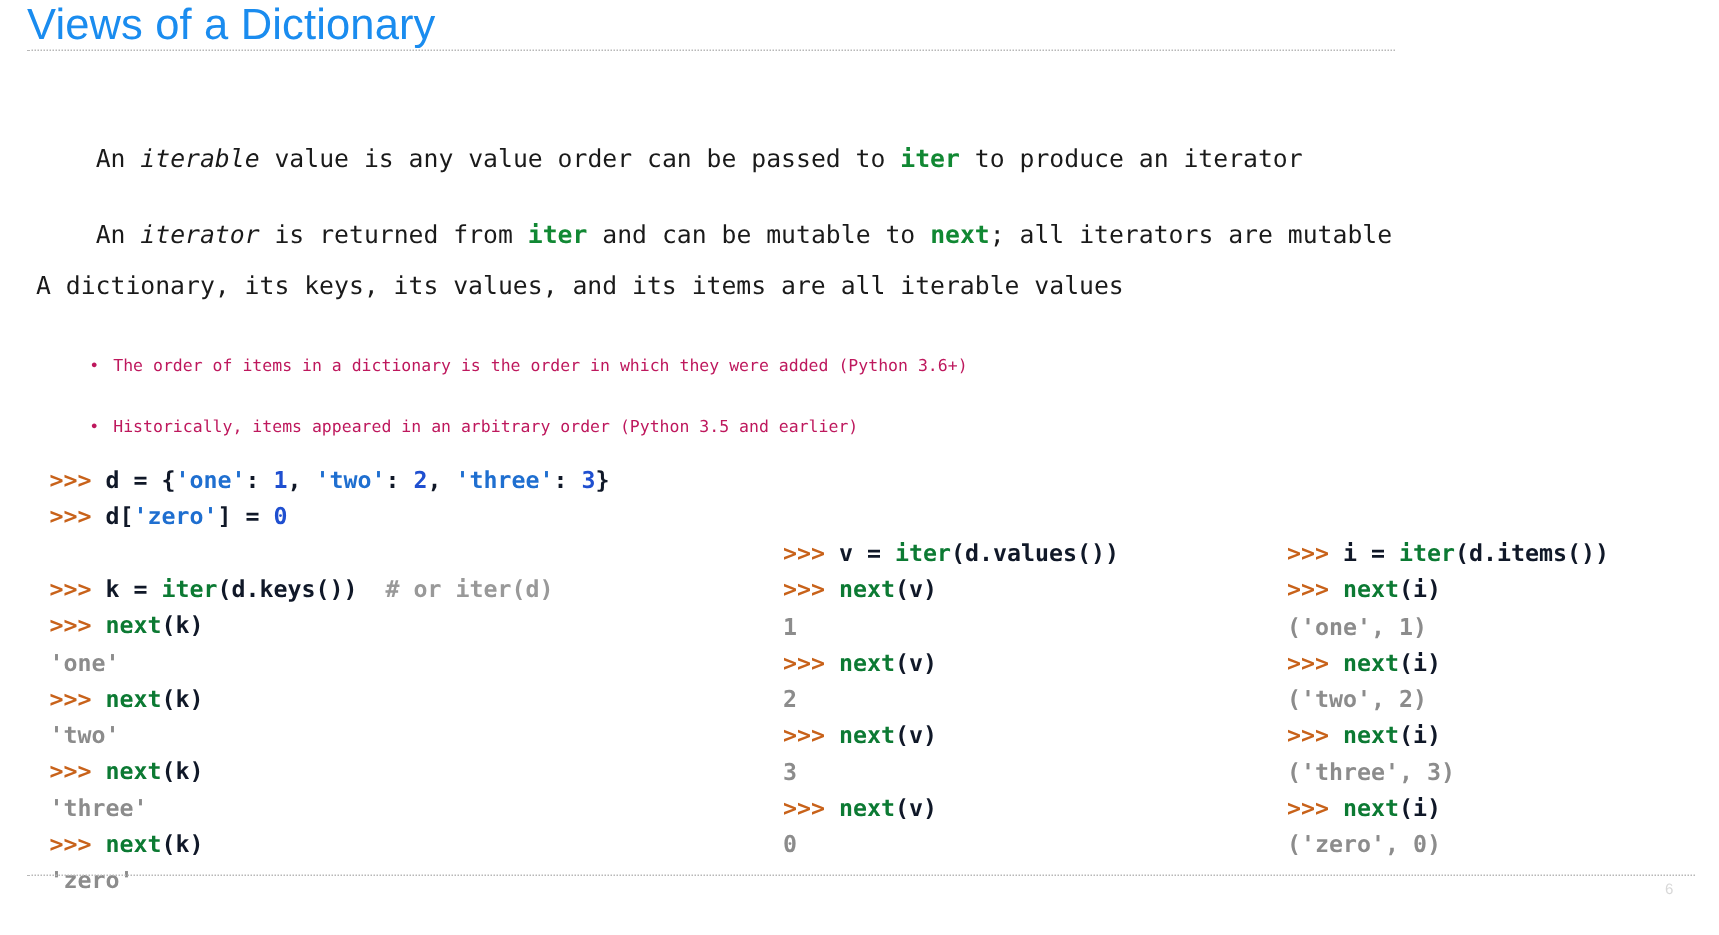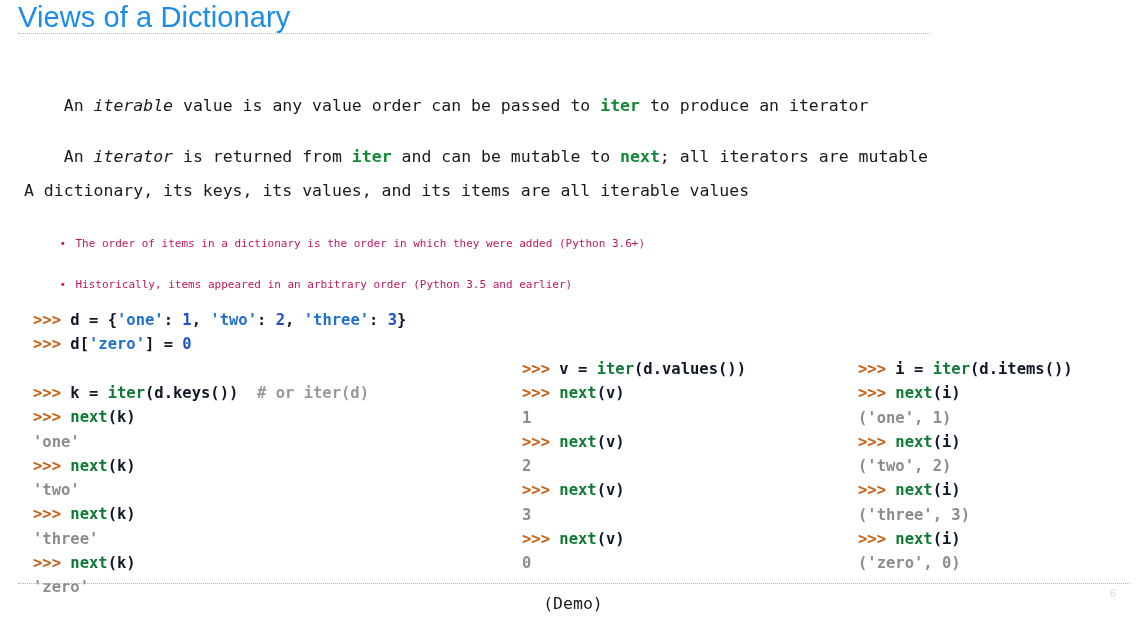--- a/index.html
+++ b/index.html
@@ -171,15 +171,14 @@
 
 <div id="code-block">
   <div class="code-col" id="code-col-head"><span class="ln"><span class="pr">&gt;&gt;&gt; </span><span class="nm">d = {</span><span class="st">'one'</span><span class="nm">: </span><span class="nu">1</span><span class="nm">, </span><span class="st">'two'</span><span class="nm">: </span><span class="nu">2</span><span class="nm">, </span><span class="st">'three'</span><span class="nm">: </span><span class="nu">3</span><span class="nm">}</span></span><span class="ln"><span class="pr">&gt;&gt;&gt; </span><span class="nm">d[</span><span class="st">'zero'</span><span class="nm">] = </span><span class="nu">0</span></span></div>
   <div class="code-col" id="code-col-keys"><span class="ln"><span class="pr">&gt;&gt;&gt; </span><span class="nm">k = </span><span class="fn">iter</span><span class="nm">(d.keys())</span><span class="cm">  # or iter(d)</span></span><span class="ln"><span class="pr">&gt;&gt;&gt; </span><span class="fn">next</span><span class="nm">(k)</span></span><span class="ln"><span class="out">'one'</span></span><span class="ln"><span class="pr">&gt;&gt;&gt; </span><span class="fn">next</span><span class="nm">(k)</span></span><span class="ln"><span class="out">'two'</span></span><span class="ln"><span class="pr">&gt;&gt;&gt; </span><span class="fn">next</span><span class="nm">(k)</span></span><span class="ln"><span class="out">'three'</span></span><span class="ln"><span class="pr">&gt;&gt;&gt; </span><span class="fn">next</span><span class="nm">(k)</span></span><span class="ln"><span class="out">'zero'</span></span></div>
   <div class="code-col" id="code-col-vals"><span class="ln"><span class="pr">&gt;&gt;&gt; </span><span class="nm">v = </span><span class="fn">iter</span><span class="nm">(d.values())</span></span><span class="ln"><span class="pr">&gt;&gt;&gt; </span><span class="fn">next</span><span class="nm">(v)</span></span><span class="ln"><span class="out">1</span></span><span class="ln"><span class="pr">&gt;&gt;&gt; </span><span class="fn">next</span><span class="nm">(v)</span></span><span class="ln"><span class="out">2</span></span><span class="ln"><span class="pr">&gt;&gt;&gt; </span><span class="fn">next</span><span class="nm">(v)</span></span><span class="ln"><span class="out">3</span></span><span class="ln"><span class="pr">&gt;&gt;&gt; </span><span class="fn">next</span><span class="nm">(v)</span></span><span class="ln"><span class="out">0</span></span></div>
   <div class="code-col" id="code-col-items"><span class="ln"><span class="pr">&gt;&gt;&gt; </span><span class="nm">i = </span><span class="fn">iter</span><span class="nm">(d.items())</span></span><span class="ln"><span class="pr">&gt;&gt;&gt; </span><span class="fn">next</span><span class="nm">(i)</span></span><span class="ln"><span class="out">('one', 1)</span></span><span class="ln"><span class="pr">&gt;&gt;&gt; </span><span class="fn">next</span><span class="nm">(i)</span></span><span class="ln"><span class="out">('two', 2)</span></span><span class="ln"><span class="pr">&gt;&gt;&gt; </span><span class="fn">next</span><span class="nm">(i)</span></span><span class="ln"><span class="out">('three', 3)</span></span><span class="ln"><span class="pr">&gt;&gt;&gt; </span><span class="fn">next</span><span class="nm">(i)</span></span><span class="ln"><span class="out">('zero', 0)</span></span></div>
 </div>
 
 <div id="slide-footer">
   <div id="footer-rule"></div>
-  <div id="footer-caption">(Demo)</div>
   <div id="page-number">6</div>
 </div>
 
 </body></html>

